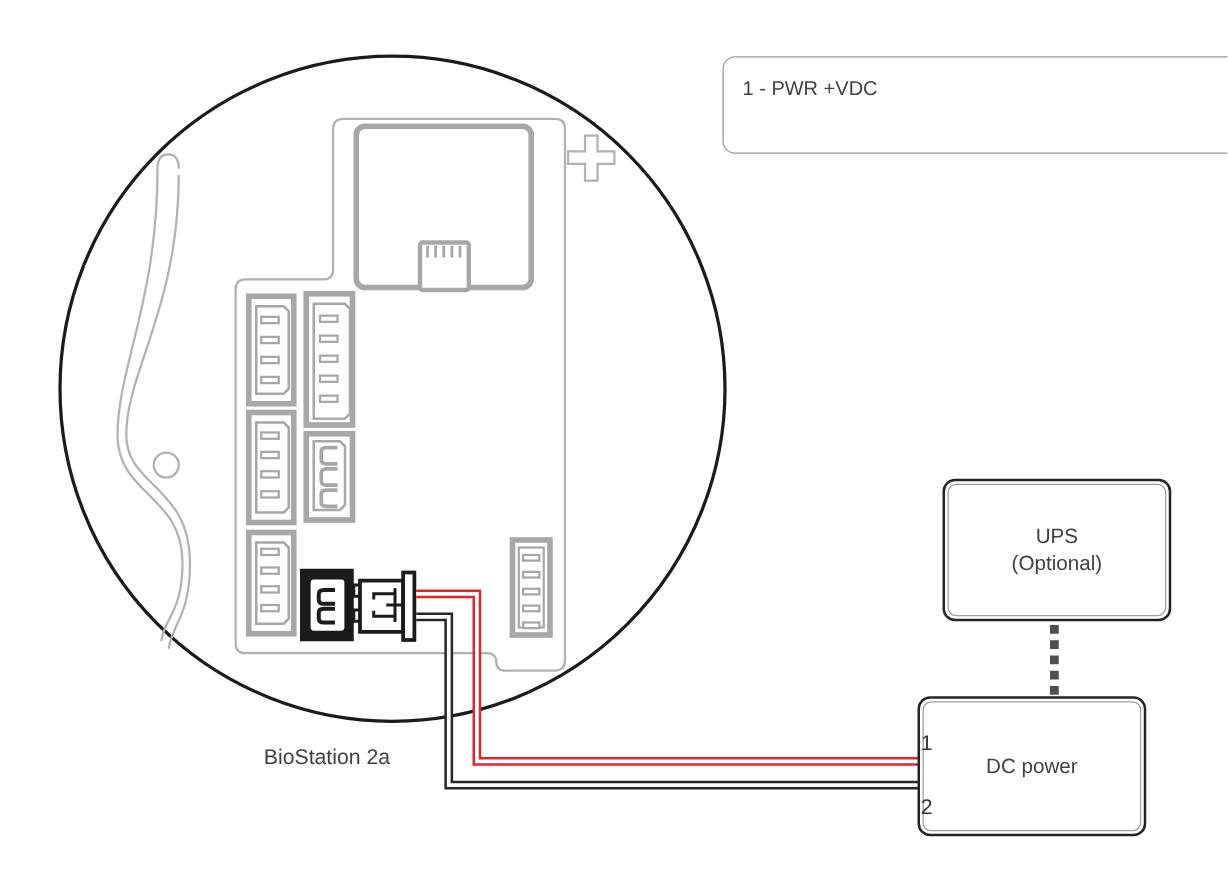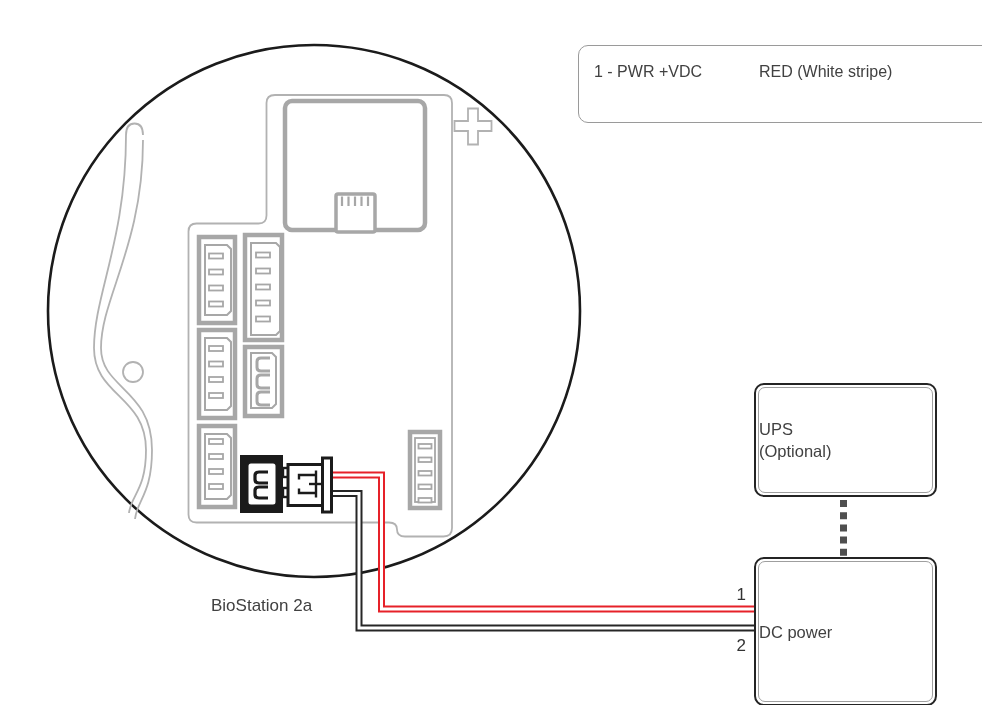--- a/index.html
+++ b/index.html
@@ -17,25 +17,25 @@
   }
   .legend-row{display:flex;}
   .legend-pin{width:165px;}
   
   .dbox{
     box-sizing:border-box;border:2px solid #242424;border-radius:10px;background:#fff;
   }
   .dbox .inner{
     position:absolute;left:2px;top:2px;right:2px;bottom:2px;
     border:1px solid #9f9f9f;border-radius:7px;
-    display:flex;flex-direction:column;align-items:flex-start;justify-content:center;
+    display:flex;flex-direction:column;align-items:center;justify-content:center;
     font-size:16.5px;line-height:22px;text-align:center;
   }
   .ups{left:754px;top:383px;width:183px;height:114px;}
-  .dc{left:754px;top:557px;width:183px;height:149px;}
+  .dc{left:734px;top:557px;width:183px;height:112px;}
   .device-label{left:211px;top:596px;font-size:17px;}
   .wire-num{width:40px;text-align:right;font-size:17px;color:#333;}
   .num1{left:706px;top:585px;}
   .num2{left:706px;top:636px;}
 </style>
 </head>
 <body>
 
 <div id="canvas">
 
@@ -157,21 +157,20 @@
     <path d="M333,493.5 H359 V628 H754" fill="none" stroke="#262626" stroke-width="7"></path>
     <path d="M333,475 H381.5 V609 H754" fill="none" stroke="#ffffff" stroke-width="3"></path>
     <path d="M333,493.5 H359 V628 H754" fill="none" stroke="#ffffff" stroke-width="3"></path>
 
     <line x1="843.5" y1="500" x2="843.5" y2="556" stroke="#4f4f4f" stroke-width="7" stroke-dasharray="7 5.2"></line>
   </svg>
 
   <div class="abs legend">
     <div class="legend-row">
       <span class="legend-pin">1 - PWR +VDC</span>
-      <span>RED (White stripe)</span>
     </div>
     <div class="legend-row">
     </div>
   </div>
 
   <div class="abs dbox ups">
     <div class="inner">
       <span>UPS</span>
       <span>(Optional)</span>
     </div>

